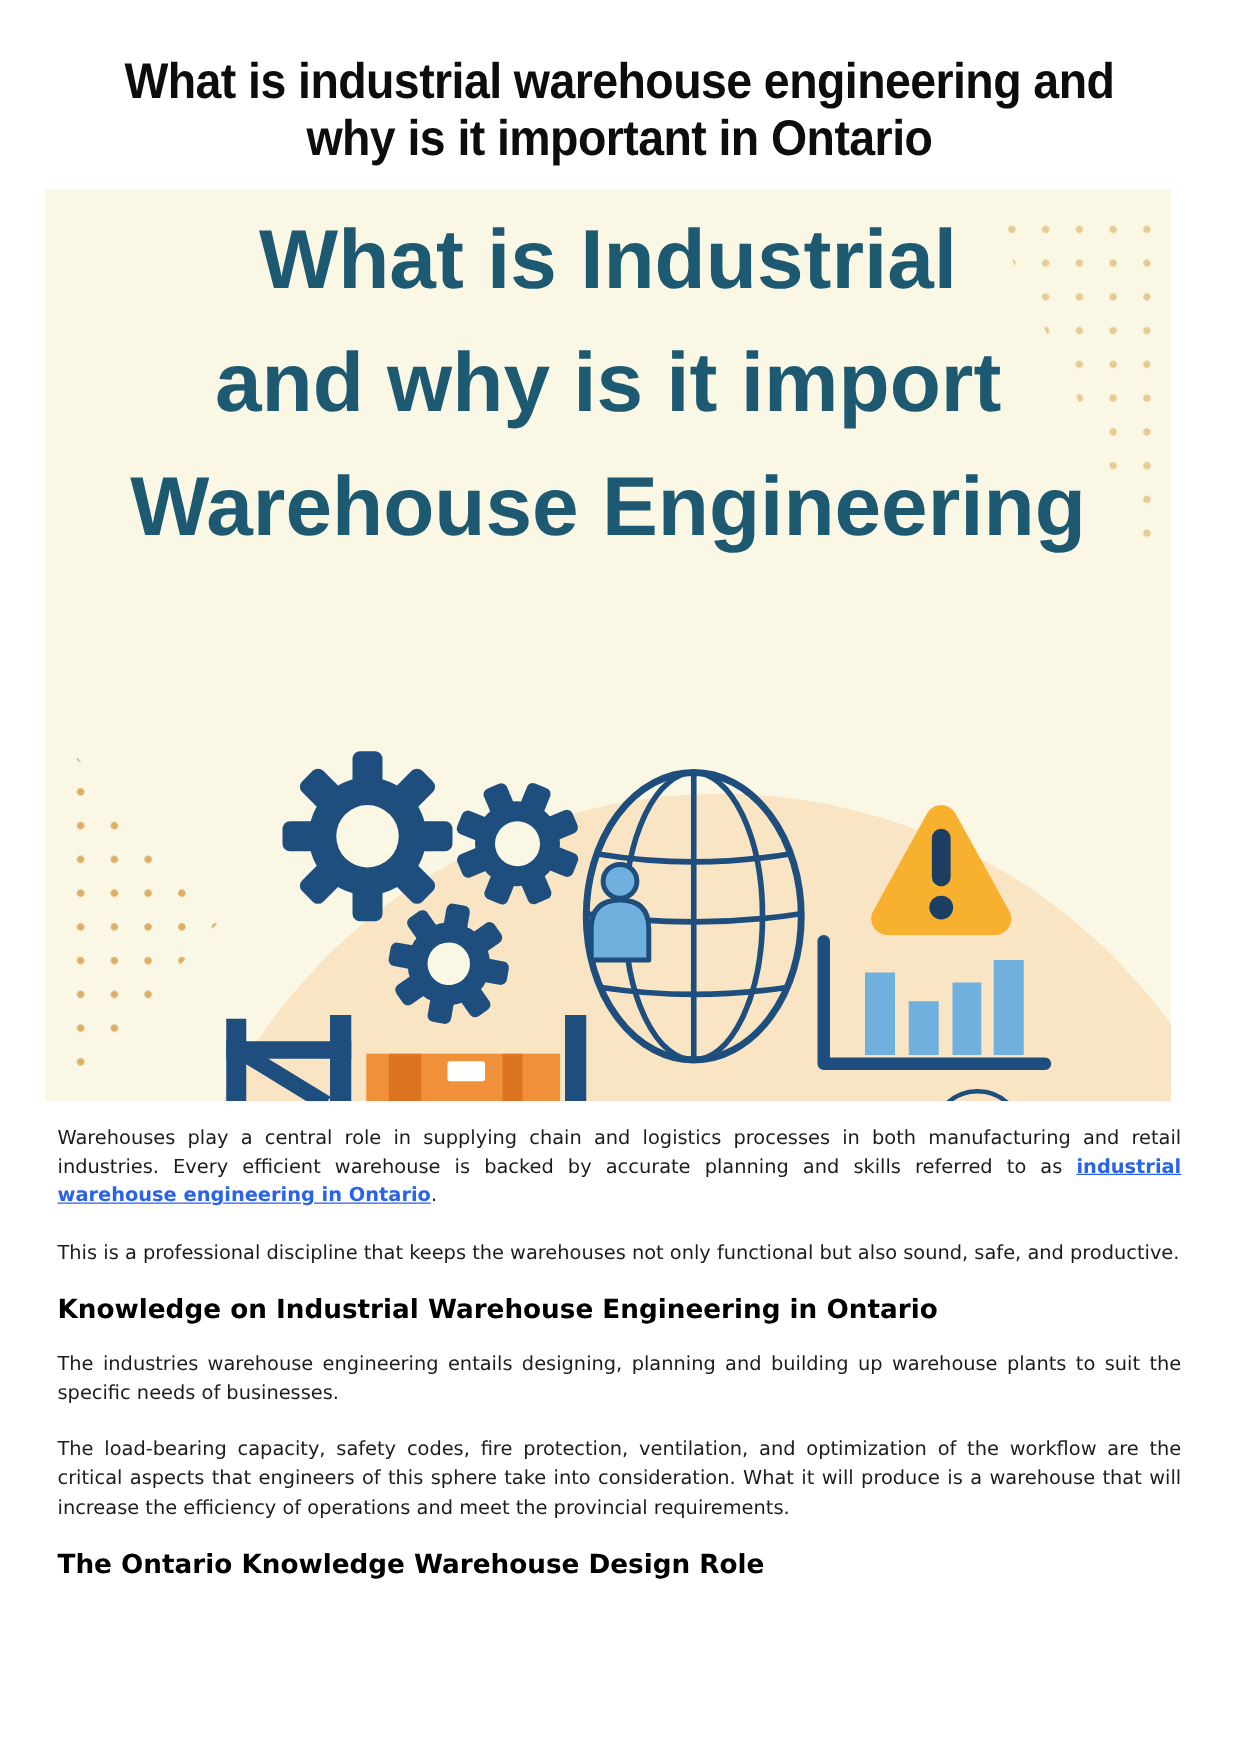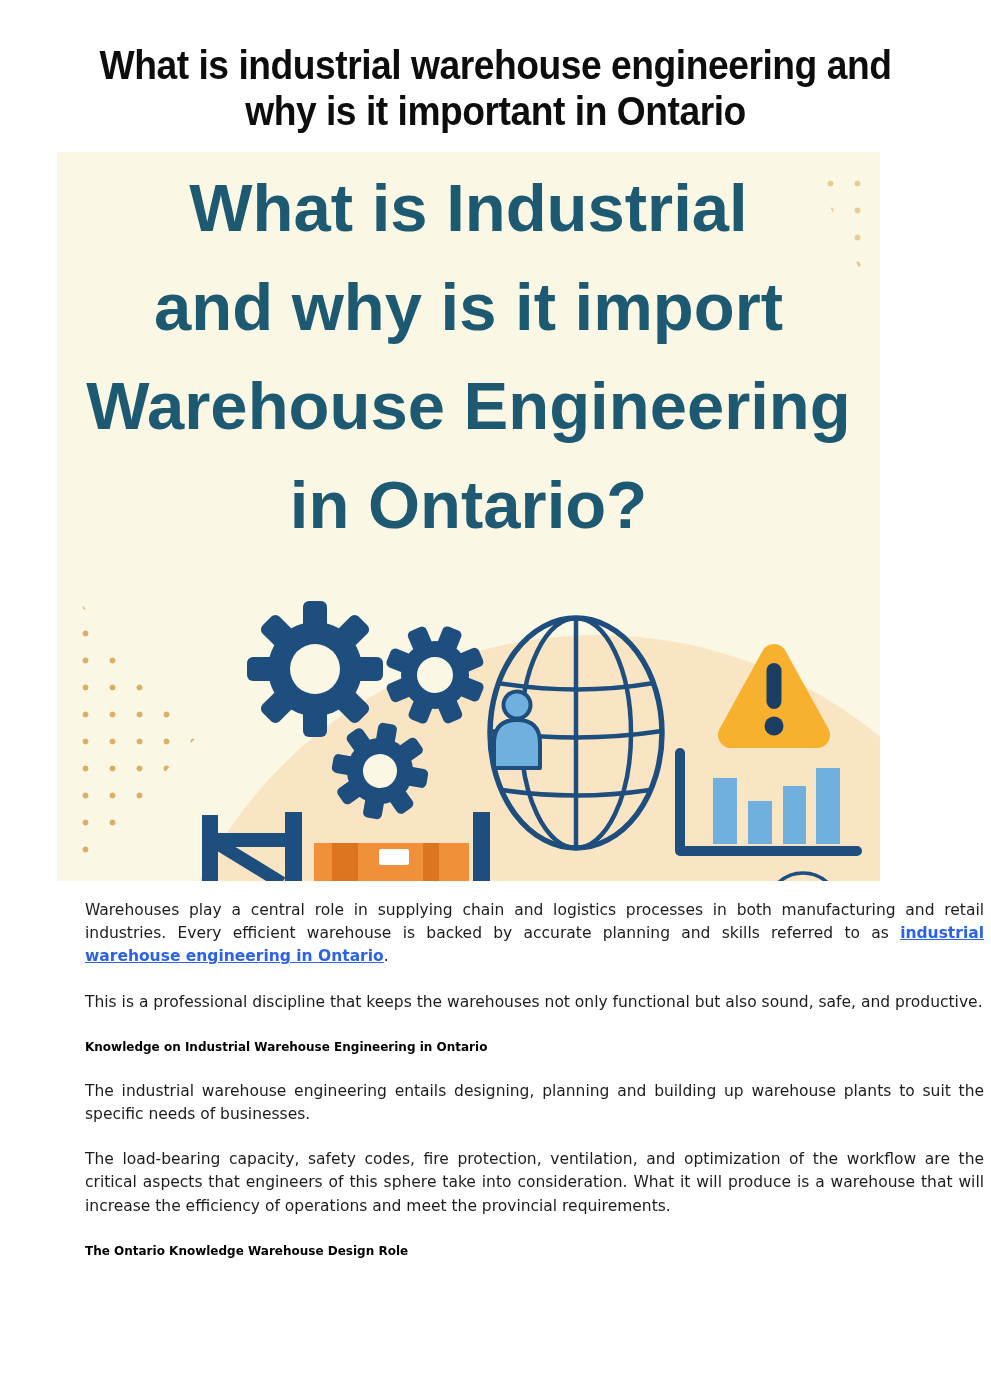--- a/index.html
+++ b/index.html
@@ -16,46 +16,46 @@
   
   .page-title{
     margin:42px 20px 18px 20px;
     font-family:"Liberation Sans",sans-serif;
     font-weight:700;font-size:40px;line-height:46px;
     color:#0d0d0d;text-align:center;letter-spacing:-0.5px;
     transform:scaleX(0.93);transform-origin:50% 0;
   }
   
   .banner{
-    position:absolute;left:57px;top:152px;width:823px;height:729px;
+    position:absolute;left:36px;top:152px;width:901px;height:729px;
     background:var(--cream);overflow:hidden;
   }
   .banner-heading{
     position:relative;z-index:3;padding-top:6px;
     font-family:"Liberation Sans",sans-serif;font-weight:700;
     font-size:67px;line-height:99px;color:var(--teal);
     text-align:center;letter-spacing:0px;
   }
   .dots{position:absolute;pointer-events:none;
     background-image:radial-gradient(circle,var(--dots-left) 2.6px,rgba(0,0,0,0) 3.3px);
     background-size:27px 27px;background-position:8px 8px;}
   .dots-left{left:7px;top:433px;width:134px;height:300px;z-index:1;
     clip-path:polygon(0 0,100% 50%,0 100%);}
   .dots-right{left:752px;top:10px;width:146px;height:310px;z-index:1;
     background-image:radial-gradient(circle,var(--dots-right) 2.6px,rgba(0,0,0,0) 3.3px);
     clip-path:polygon(0 0,100% 0,100% 100%);}
   .illustration{position:absolute;left:0;top:0;width:901px;height:729px;z-index:2;}
   
   .article{
     position:absolute;left:46px;top:899px;width:899px;
-    font-size:15.5px;line-height:23.2px;text-align:justify;margin-left:39px;
+    font-size:15.5px;line-height:23.2px;text-align:justify;
   }
   .article p{margin:0 0 22px 0;}
   .article h2{
-    font-size:12px;line-height:23px;margin:0 0 21px 0;font-weight:700;color:#000;
+    font-size:21px;line-height:23px;margin:0 0 21px 0;font-weight:700;color:#000;
   }
   .inline-link{color:var(--link);font-weight:700;text-decoration:underline;cursor:pointer;}
 </style>
 </head>
 <body>
 
 <h1 class="page-title"><span>What is industrial warehouse engineering and</span><br>
 <span>why is it important in Ontario</span></h1>
 
 <div class="banner">
@@ -154,27 +154,26 @@
       <path d="M 623 601 L 623 699 L 800 699" fill="none" stroke="var(--navy)" stroke-width="10" stroke-linecap="round" stroke-linejoin="round"></path>
     </g>
 
     <circle cx="746" cy="757" r="36" fill="none" stroke="var(--navy)" stroke-width="3.5"></circle>
   </svg>
 
   <div class="banner-heading">
     <div>What is Industrial</div>
     <div>and why is it import</div>
     <div>Warehouse Engineering</div>
-    <div>in Ontario?</div>
   </div>
 </div>
 
 <div class="article">
   <p><span>Warehouses play a central role in supplying chain and logistics processes in both manufacturing and retail industries. Every efficient warehouse is backed by accurate planning and skills referred to as </span><a class="inline-link">industrial warehouse engineering in Ontario</a><span>.</span></p>
 
   <p>This is a professional discipline that keeps the warehouses not only functional but also sound, safe, and productive.</p>
 
   <h2>Knowledge on Industrial Warehouse Engineering in Ontario</h2>
-  <p>The industrial warehouse engineering entails designing, planning and building up warehouse plants to suit the specific needs of businesses.</p>
+  <p>The industries warehouse engineering entails designing, planning and building up warehouse plants to suit the specific needs of businesses.</p>
   <p>The load-bearing capacity, safety codes, fire protection, ventilation, and optimization of the workflow are the critical aspects that engineers of this sphere take into consideration. What it will produce is a warehouse that will increase the efficiency of operations and meet the provincial requirements.</p>
 
   <h2>The Ontario Knowledge Warehouse Design Role</h2>
 </div>
 
 </body></html>

